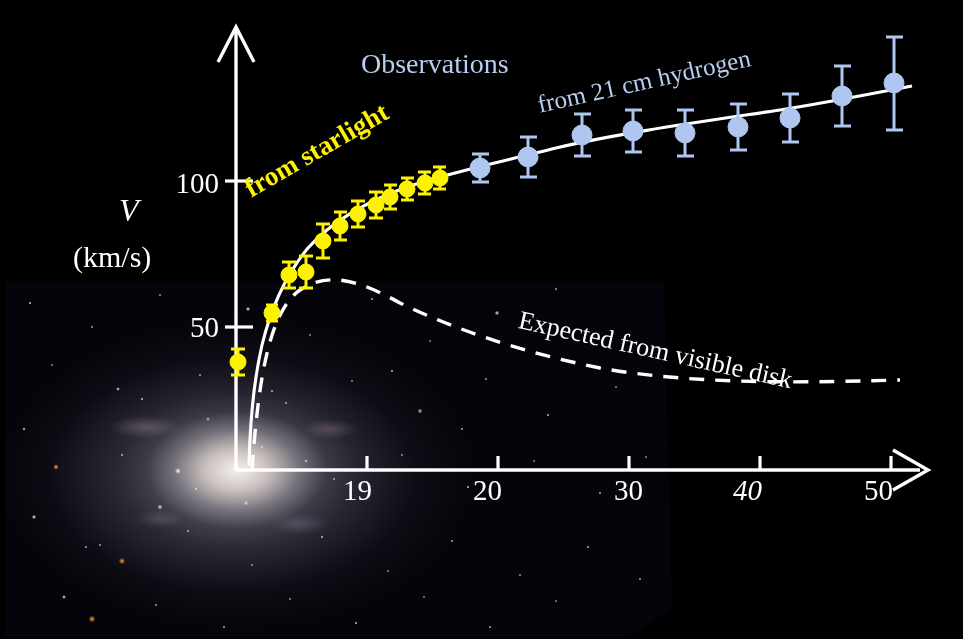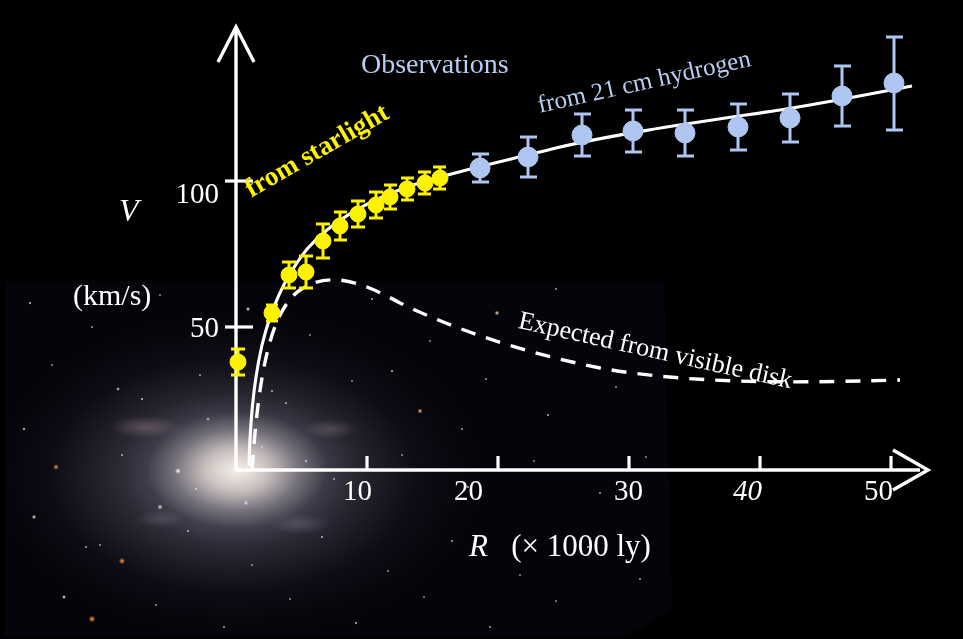--- a/index.html
+++ b/index.html
@@ -114,26 +114,26 @@
     transform:rotate(-30deg);transform-origin:0 50%;
   }
   #hydrogen-label{
     left:538px;top:91px;font-size:25px;color:#b9cdf2;
     transform:rotate(-12.5deg);transform-origin:0 50%;
   }
   #expected-label{
     left:519px;top:305px;font-size:26px;color:#fff;
     transform:rotate(12.5deg);transform-origin:0 50%;
   }
-  #ylabel-100{left:163px;top:177px;text-align:right;width:56px;}
+  #ylabel-100{left:163px;top:167px;text-align:right;width:56px;}
   #ylabel-50{left:180px;top:311px;text-align:right;width:39px;}
   #vlabel{left:119px;top:192px;font-size:32px;}
-  #kmslabel{left:73px;top:240px;font-size:30px;margin-top:38px;}
+  #kmslabel{left:73px;top:240px;font-size:30px;}
   #xnum-10{left:343px;top:474px;}
-  #xnum-20{left:454px;top:474px;}
+  #xnum-20{left:473px;top:474px;}
   #xnum-30{left:614px;top:474px;}
   #xnum-40{left:733px;top:474px;font-style:italic;}
   #xnum-50{left:864px;top:474px;}
   #xtitle{left:469px;top:528px;font-size:31px;}
 </style>
 </head>
 <body>
 
 <div id="stage">
 
@@ -312,24 +312,19 @@
   <div class="lbl" id="observations-label">Observations</div>
   <div class="lbl" id="starlight-label">from  starlight</div>
   <div class="lbl" id="hydrogen-label">from 21 cm hydrogen</div>
   <div class="lbl" id="expected-label">Expected from visible disk</div>
 
   <div class="lbl axnum" id="ylabel-100">100</div>
   <div class="lbl axnum" id="ylabel-50">50</div>
   <div class="lbl axtitle ital" id="vlabel">V</div>
   <div class="lbl axtitle" id="kmslabel">(km/s)</div>
 
-  <div class="lbl axnum" id="xnum-10">10</div>
+  <div class="lbl axnum" id="xnum-10">19</div>
   <div class="lbl axnum" id="xnum-20">20</div>
   <div class="lbl axnum" id="xnum-30">30</div>
   <div class="lbl axnum" id="xnum-40">40</div>
   <div class="lbl axnum" id="xnum-50">50</div>
-  <div class="lbl" id="xtitle">
-    <span class="ital">R</span>
-    <span>&nbsp;</span>
-    <span>(× 1000 ly)</span>
-  </div>
 
 </div>
 
 </body></html>

